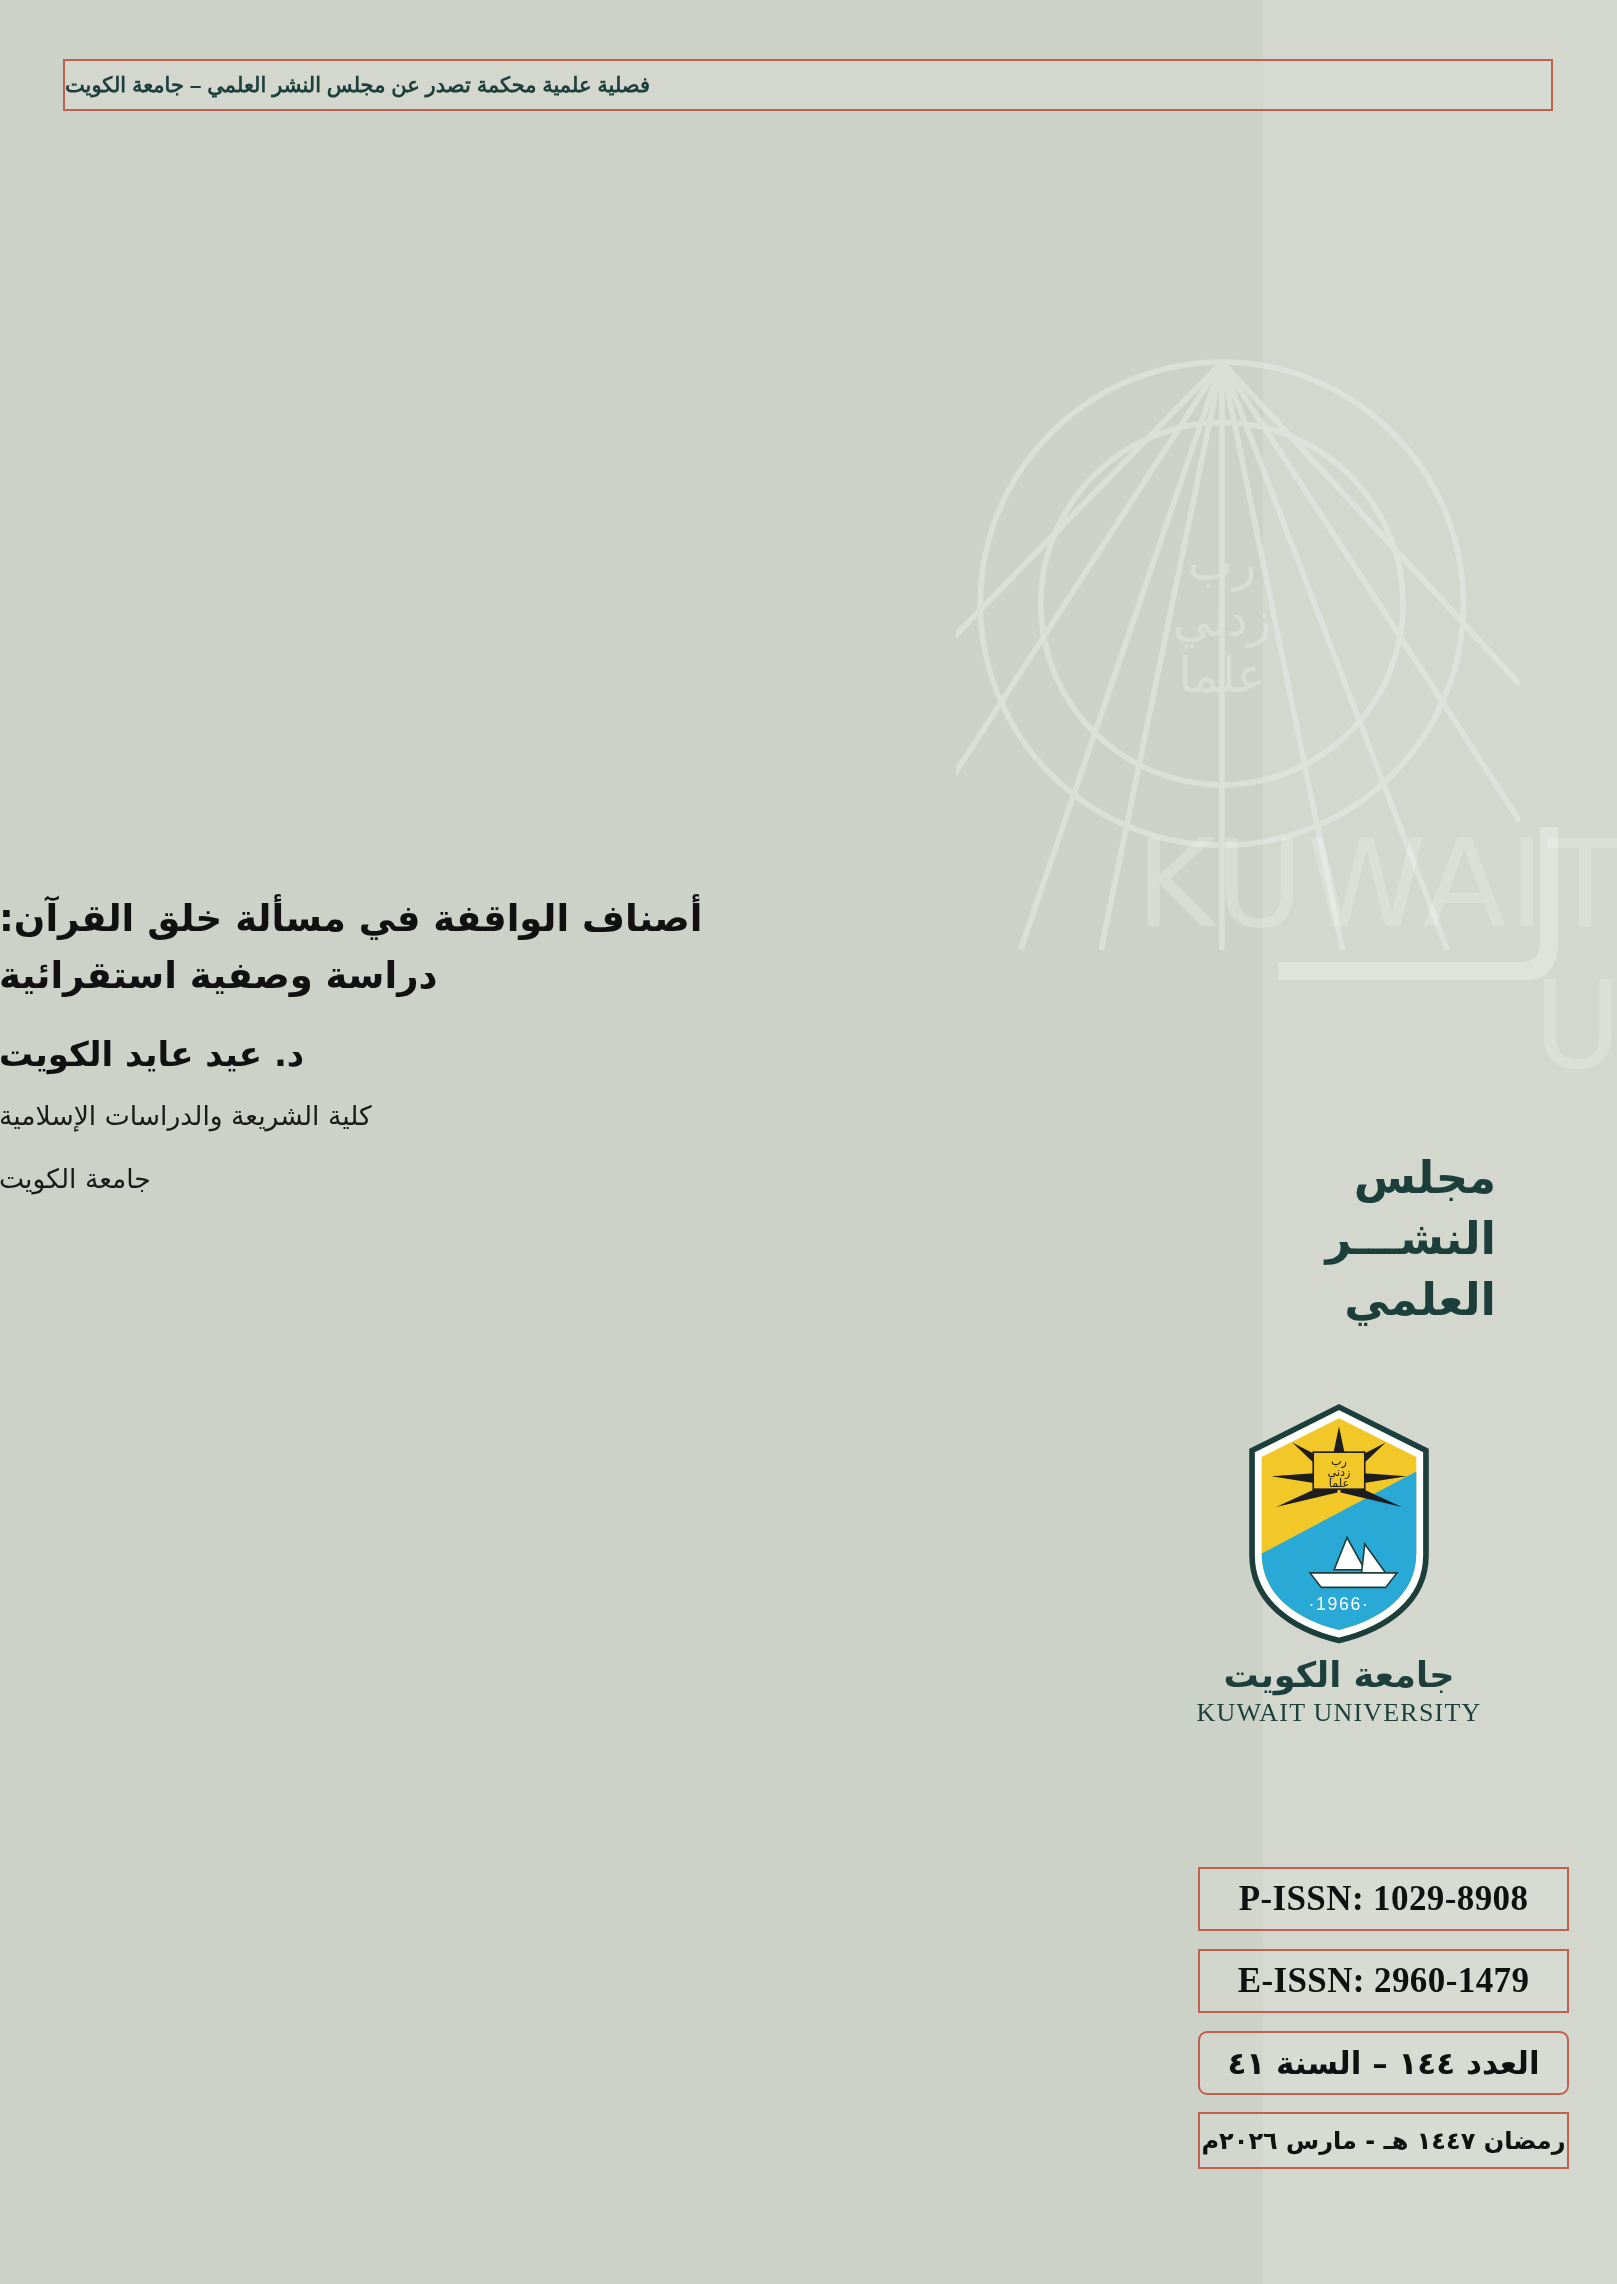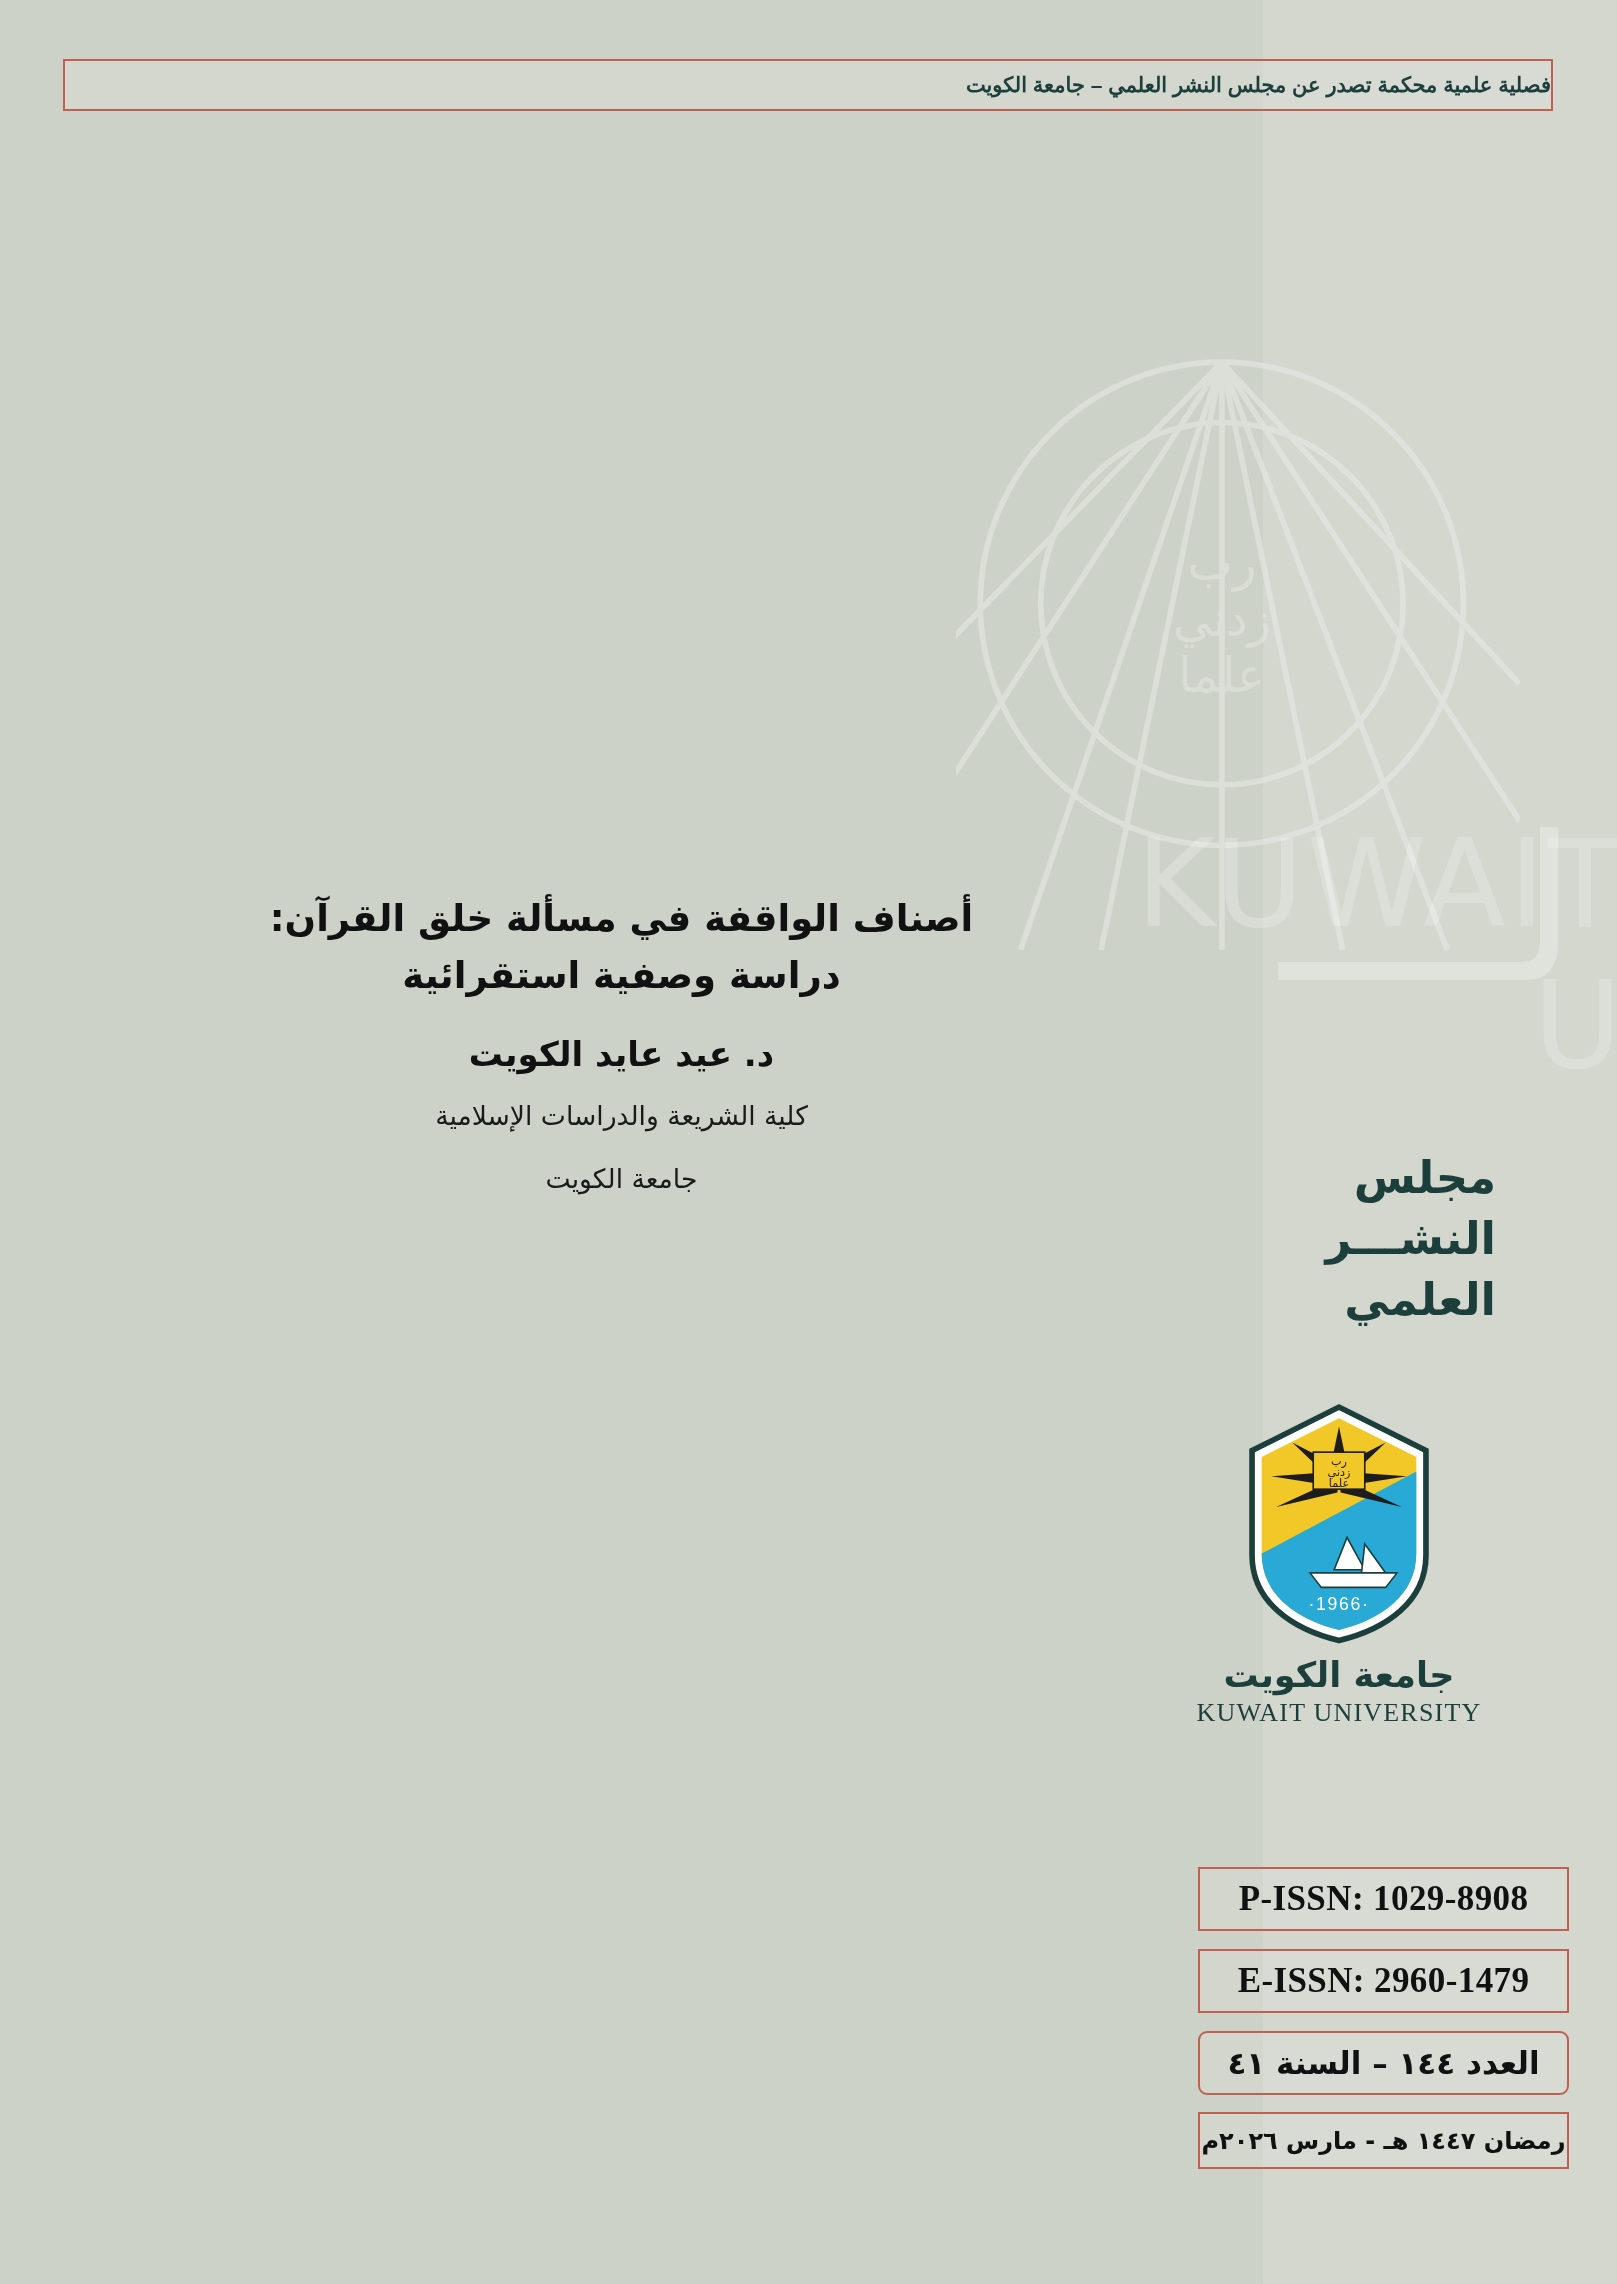--- a/index.html
+++ b/index.html
@@ -48,21 +48,21 @@
     white-space: nowrap;
   }
   .masthead-rule {
     margin: 14.5px auto 0 auto;
     width: 1486px;
     height: 48px;
     border: 2.4px solid #c0614f;
     background: rgba(255,255,255,0.12);
     display: flex;
     align-items: center;
-    justify-content: flex-start;
+    justify-content: flex-end;
   }
   .masthead-sub {
     direction: rtl;
     font-size: 21px;
     font-weight: 700;
     color: #1d3f3c;
     white-space: nowrap;
   }
 
   
@@ -146,21 +146,21 @@
     color: #1d3f3c;
     text-align: center;
   }
 
   
   .article {
     position: absolute;
     top: 890px;
     left: 0;
     width: 1245px;
-    text-align: center;
+    text-align: left;
     direction: rtl;
   }
   .article-title {
     font-family: "DejaVu Sans", sans-serif;
     font-size: 37px;
     font-weight: 700;
     color: #111111;
     line-height: 1.55;
   }
   .article-author {

